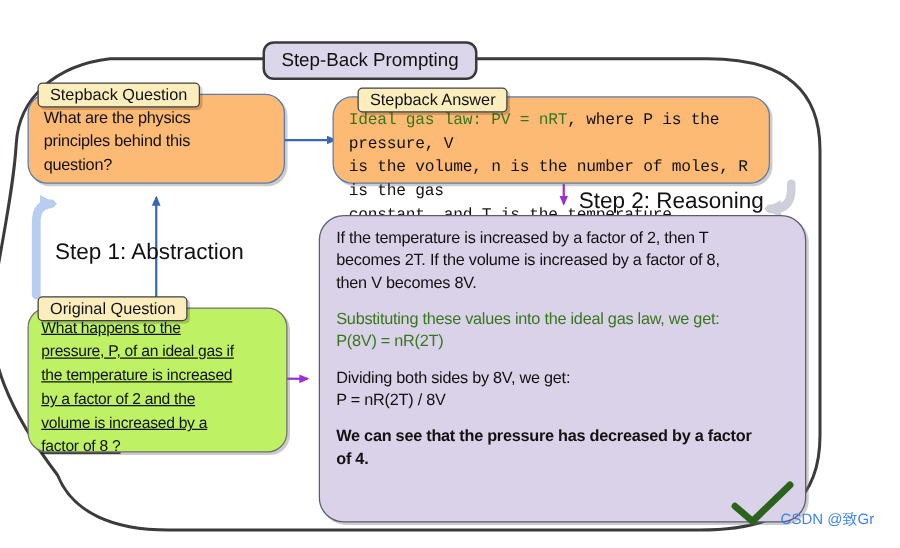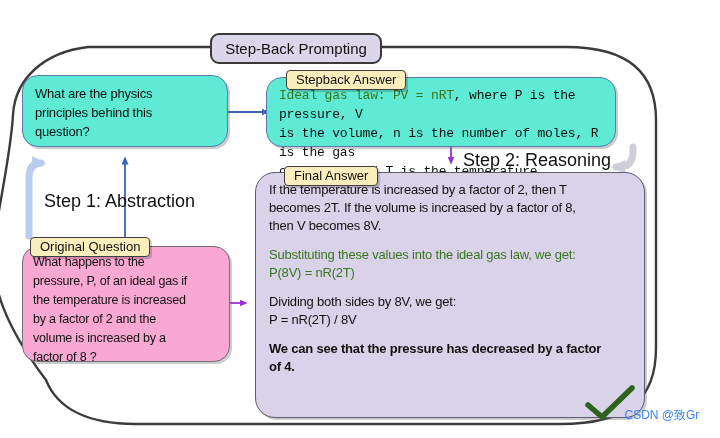--- a/index.html
+++ b/index.html
@@ -15,22 +15,22 @@
     position:absolute; left:210px; top:33px; width:172px; height:31px;
     background:#dcd6ea; border:2px solid #3a3a3a; border-radius:9px;
     display:flex; align-items:center; justify-content:center;
     font-size:15px; z-index:30; box-sizing:border-box;
   }
 
   .box {
     position:absolute; box-sizing:border-box; border-radius:16px; z-index:10;
     box-shadow:2px 2px 0 rgba(110,110,110,0.35);
   }
-  .box-blue   { background:#5eead4; border:1.6px solid #5a7bb0; }
-  .box-gray   { background:#f9a8d4; border:1.6px solid #6f6f6f; }
+  .box-blue   { background:#fdba74; border:1.6px solid #5a7bb0; }
+  .box-gray   { background:#bef264; border:1.6px solid #6f6f6f;text-decoration:underline; }
   .box-purple { background:#d9d2e9; border:1.6px solid #5c5c6c; border-radius:20px; }
 
   .box-text {
     white-space:pre-line; font-size:13px; line-height:19px; letter-spacing:-0.2px;
   }
   .pad { padding:8px 6px 6px 12px; }
 
   .tag {
     position:absolute; z-index:20; background:#fbeebc; border:1.6px solid #3f3f3f;
     border-radius:4px; font-size:13px; line-height:16px; padding:1px 9px;
@@ -89,20 +89,21 @@
     <path d="M229,303 H246" fill="none" stroke="#9b2fd6" stroke-width="1.8" marker-end="url(#mp)"></path>
   </svg>
 
   <div class="title-box">Step-Back Prompting</div>
 
   <div class="box box-blue pad" style="left:22px; top:75px; width:206px; height:72px;">
     <div class="box-text">What are the physics
 principles behind this
 question?</div>
   </div>
+  <div class="tag" style="left:30px; top:66px;">Stepback Question</div>
 
   <div class="box box-blue pad" style="left:266px; top:77px; width:350px; height:70px;font-family:Liberation Mono, monospace;">
     <div class="box-text"><span class="green">Ideal gas law: PV = nRT</span><span>, where P is the pressure, V
 is the volume, n is the number of moles, R is the gas
 constant, and T is the temperature.</span></div>
   </div>
   <div class="tag" style="left:286px; top:70px;">Stepback Answer</div>
 
   <div class="box box-gray" style="left:22px; top:246px; width:208px; height:116px; padding:6px 8px 6px 10px;">
     <div class="box-text" style="font-size:12.5px;">What happens to the
@@ -119,21 +120,20 @@
     <p>If the temperature is increased by a factor of 2, then T
 becomes 2T. If the volume is increased by a factor of 8,
 then V becomes 8V.</p>
     <p class="green">Substituting these values into the ideal gas law, we get:
 P(8V) = nR(2T)</p>
     <p>Dividing both sides by 8V, we get:
 P = nR(2T) / 8V</p>
     <p>We can see that the pressure has decreased by a factor
 of 4.</p>
   </div>
-  <div class="tag" style="left:284px; top:166px;">Final Answer</div>
 
   <div id="step1" class="step-label">Step 1: Abstraction</div>
   <div id="step2" class="step-label">Step 2: Reasoning</div>
 
   <svg class="fg" width="720" height="438" viewBox="0 0 720 438">
     <path d="M588,405 L602,417 L632,388" fill="none" stroke="#2c631c" stroke-width="5.5" stroke-linecap="round" stroke-linejoin="round"></path>
   </svg>
 
   <div class="watermark">CSDN @致Great</div>
 

